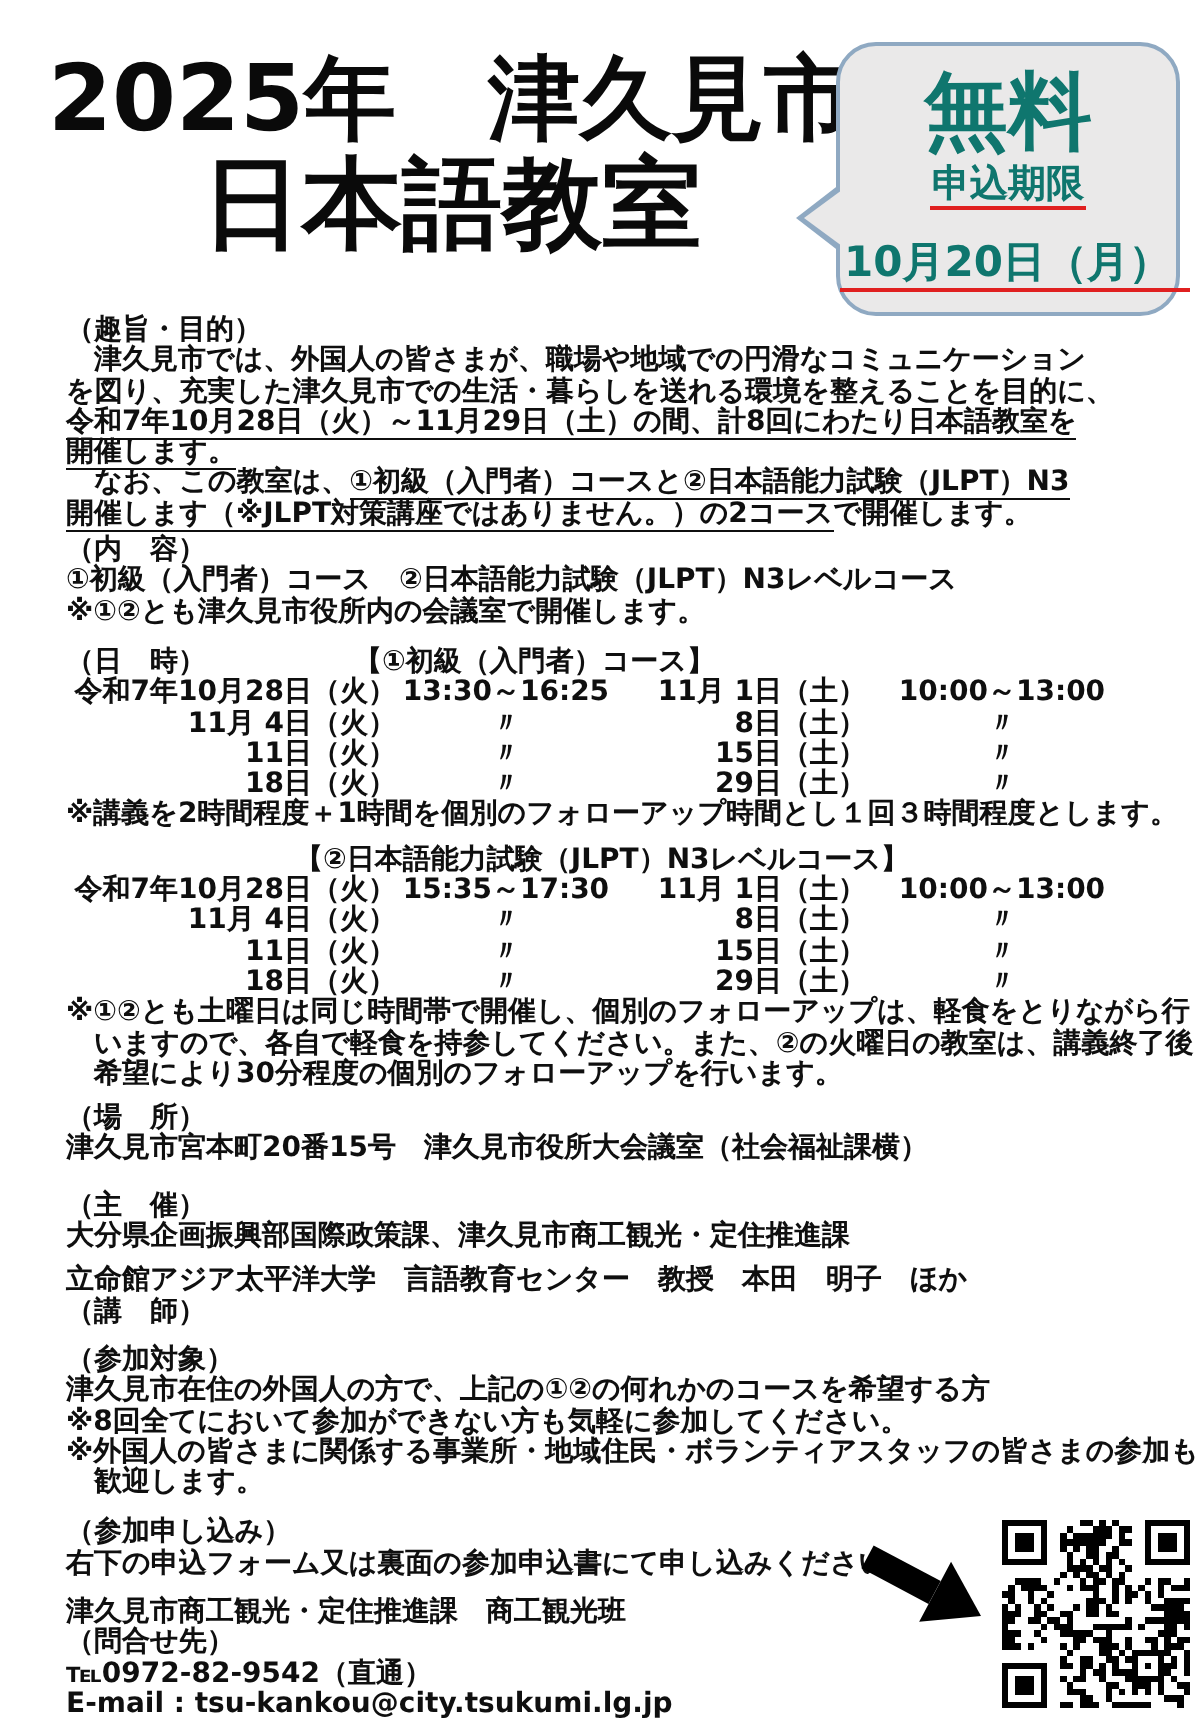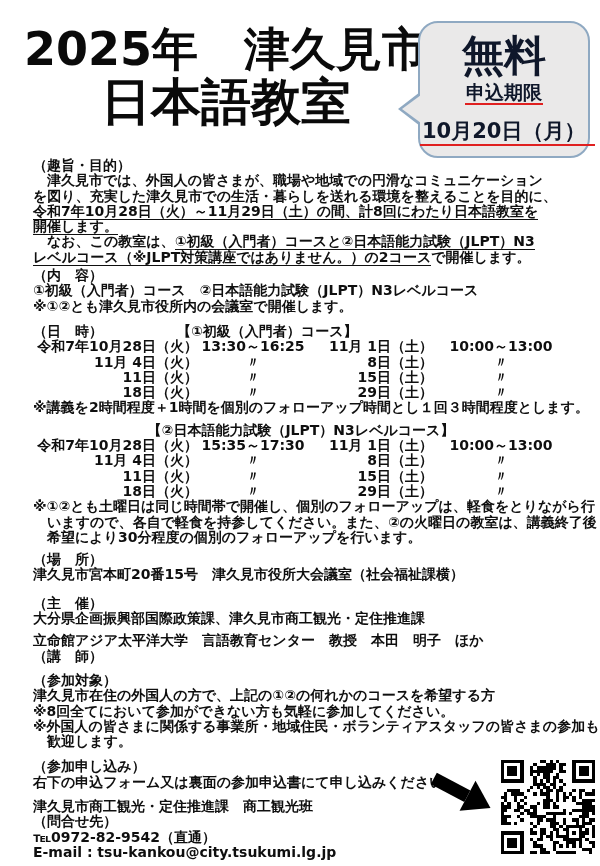--- a/index.html
+++ b/index.html
@@ -72,38 +72,38 @@
 </head>
 <body>
 
 <div class="page">
 
   <div class="title-block">
     <div class="title-line1">2025年　津久見市</div>
     <div class="title-line2">日本語教室</div>
   </div>
 
-  <div class="bubble" style="background: rgb(234, 233, 233); border-color: rgb(143, 169, 194); color: #0f172a; text-align: center;">
+  <div class="bubble" style="background: rgb(234, 233, 233); border-color: rgb(143, 169, 194); color: #0f766e; text-align: center;">
     <span class="bubble-tail"></span>
     <span class="bubble-tail-fill"></span>
     <div class="bubble-free">無料</div>
     <div><span class="bubble-deadline-label">申込期限</span></div>
     <div><span class="bubble-deadline-date">10月20日（月）</span></div>
   </div>
 
   <div class="content">
 
     <div class="sec-purpose">
       <div class="ln">（趣旨・目的）</div>
       <div class="ln">　津久見市では、外国人の皆さまが、職場や地域での円滑なコミュニケーション</div>
       <div class="ln">を図り、充実した津久見市での生活・暮らしを送れる環境を整えることを目的に、</div>
       <div class="ln"><span class="u">令和7年10月28日（火）～11月29日（土）の間、計8回にわたり日本語教室を</span></div>
       <div class="ln"><span class="u">開催します。</span></div>
       <div class="ln"><span>　なお、この教室は、</span><span class="u">①初級（入門者）コースと②日本語能力試験（JLPT）N3</span></div>
-      <div class="ln"><span class="u">レベルコース（※JLPT対策講座ではありません。）の2コース</span><span>で開催します。</span></div>
+      <div class="ln"><span class="u">開催します（※JLPT対策講座ではありません。）の2コース</span><span>で開催します。</span></div>
     </div>
 
     <div class="sec-content">
       <div class="ln">（内　容）</div>
       <div class="ln">①初級（入門者）コース　②日本語能力試験（JLPT）N3レベルコース</div>
       <div class="ln">※①②とも津久見市役所内の会議室で開催します。</div>
     </div>
 
     <div class="sec-sched1">
       <div class="sched-headrow">

